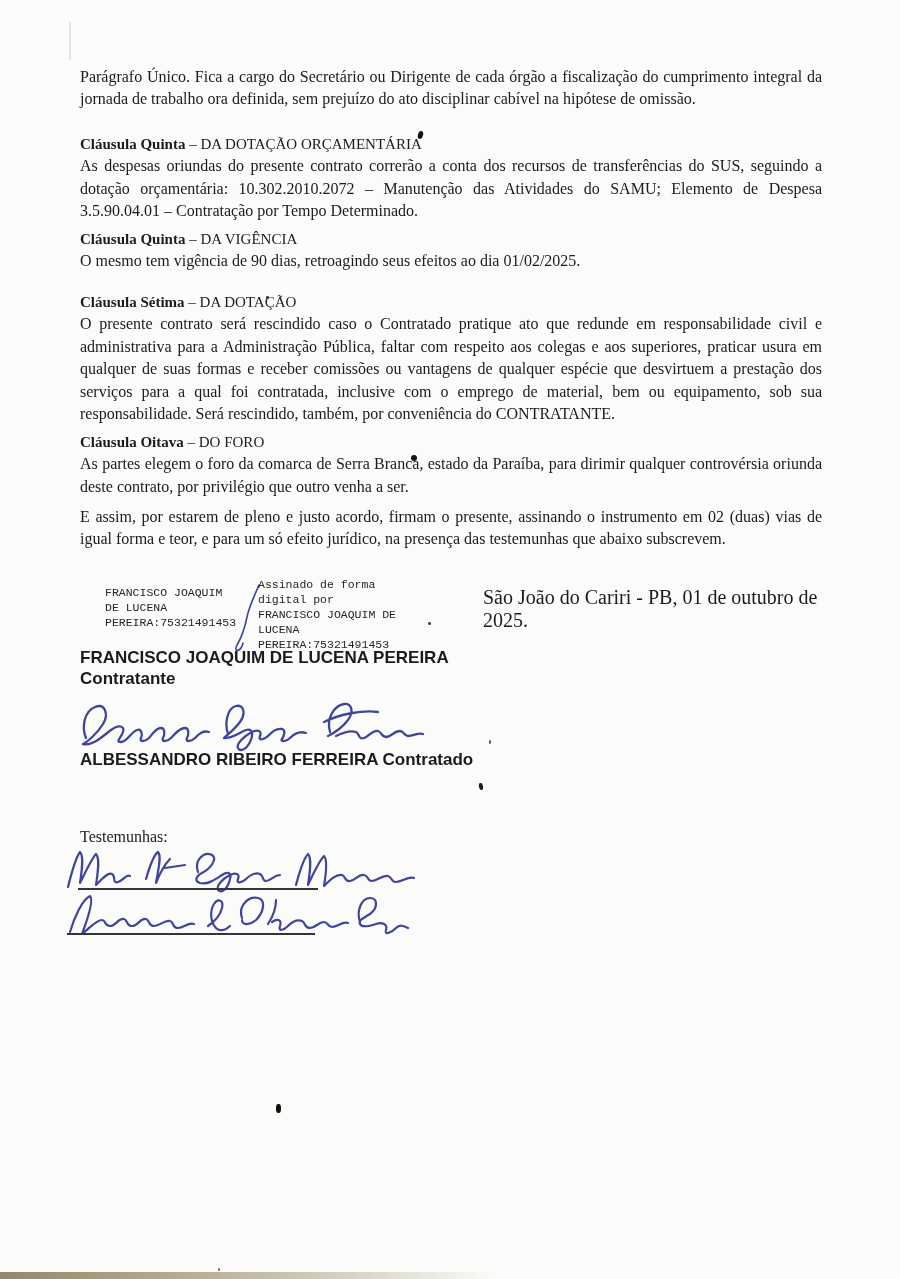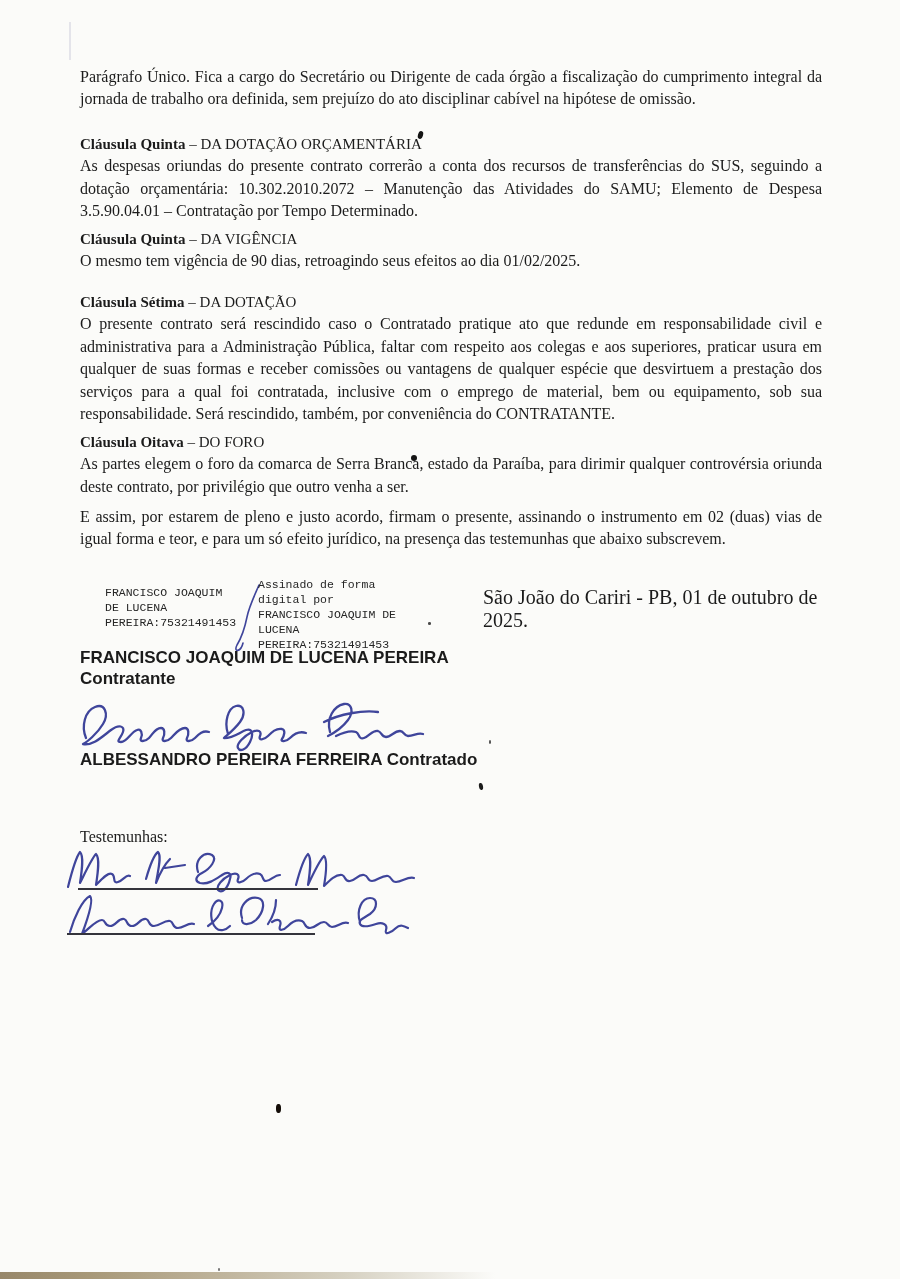--- a/index.html
+++ b/index.html
@@ -72,21 +72,21 @@
   <div class="abs sig-bold" style="left:80px;top:648px;">FRANCISCO JOAQUIM DE LUCENA PEREIRA</div>
   <div class="abs sig-bold" style="left:80px;top:669px;">Contratante</div>
 
   <svg class="handwriting" style="left:78px;top:698px;" width="350" height="55" viewBox="0 0 350 55" aria-label="Albessandro Ribeiro Ferreira">
     <path stroke-width="2.3" d="M8,40 C3,28 7,13 17,9 C27,5 31,16 25,26 C19,36 9,44 5,46 C15,48 25,38 33,32 C41,26 47,28 45,34 C43,40 37,44 43,44 C49,44 53,34 59,32 C63,30 65,36 63,40 C61,44 67,44 71,40 C75,36 77,30 83,30 C87,30 87,36 85,40 C83,44 89,44 93,40 C97,36 101,30 107,30 C111,30 111,36 109,40 C107,44 113,44 117,40 C121,36 125,32 131,34"></path>
     <path stroke-width="2.3" d="M150,36 C146,24 150,10 158,8 C166,6 168,16 162,24 C156,32 148,38 146,40 C156,40 162,34 168,32 C174,30 176,36 172,44 C168,52 162,54 160,50 C158,46 166,38 174,34 C180,31 184,33 182,38 C180,43 186,42 190,38 C194,34 198,30 204,31 C208,32 206,38 204,41 C202,44 208,44 212,40 C216,36 222,33 228,35"></path>
     <path stroke-width="2.3" d="M252,34 C248,20 256,8 266,6 C274,5 276,14 270,22 C264,30 254,36 250,38 M246,24 C262,16 284,12 300,14 M258,38 C266,34 272,32 278,34 C282,36 280,42 286,40 C292,38 294,32 300,33 C304,34 303,39 308,39 C313,39 316,33 322,33 C326,33 326,38 330,38 C336,38 340,34 345,36"></path>
   </svg>
   <div class="ink-spot" style="left:489px;top:740px;width:2px;height:4px;background:#555;"></div>
 
-  <div class="abs sig-bold" style="left:80px;top:750px;">ALBESSANDRO PEREIRA FERREIRA Contratado</div>
+  <div class="abs sig-bold" style="left:80px;top:750px;">ALBESSANDRO RIBEIRO FERREIRA Contratado</div>
   <div class="ink-spot" style="left:479px;top:783px;width:4px;height:7px;transform:rotate(-10deg);background:#1c1c1c;"></div>
 
   <div class="abs body-text" style="left:80px;top:826px;">Testemunhas:</div>
 
   <svg class="handwriting" style="left:62px;top:841px;" width="360" height="54" viewBox="0 0 360 54" aria-label="Maria Mª Siqueira Medeirós">
     <path stroke-width="2.2" d="M6,46 C10,30 14,16 18,11 C22,15 20,29 18,42 C24,30 30,17 34,13 C38,17 36,31 34,44 C40,38 46,31 50,33 C54,35 50,43 56,41 C62,39 64,33 68,35"></path>
     <path stroke-width="2.2" d="M84,38 C88,24 92,14 96,11 C100,15 96,29 94,42 C98,32 104,22 108,18 M103,27 L123,24"></path>
     <path stroke-width="2.2" d="M136,31 C132,19 142,10 150,14 C156,18 148,28 140,32 C134,35 132,40 138,42 C146,44 154,38 160,34 C166,30 170,32 168,38 C166,47 160,53 156,49 C154,45 160,38 168,34 C174,31 178,33 176,38 C174,43 180,42 184,38 C188,34 192,31 198,33 C202,35 200,40 204,40 C209,40 212,34 218,34"></path>
     <path stroke-width="2.2" d="M234,44 C238,29 242,17 246,13 C250,17 248,31 246,44 C252,31 258,19 262,15 C266,19 264,33 262,45 C268,39 274,33 280,34 C284,35 282,41 288,40 C294,39 296,33 302,34 C307,35 305,40 310,40 C315,40 320,34 326,35 C330,36 329,41 334,41 C340,41 346,35 352,37"></path>
   </svg>

